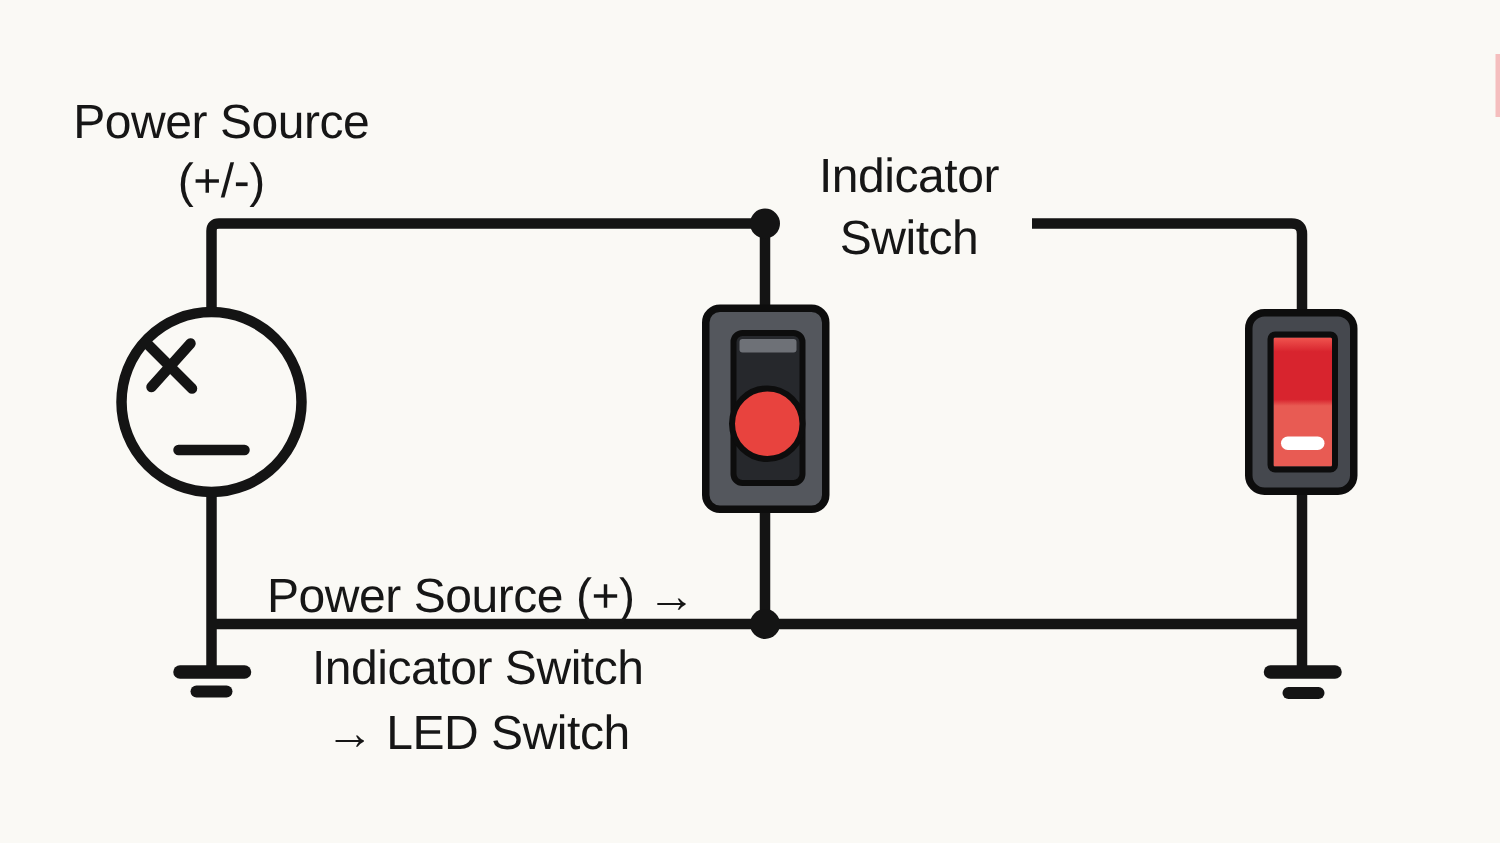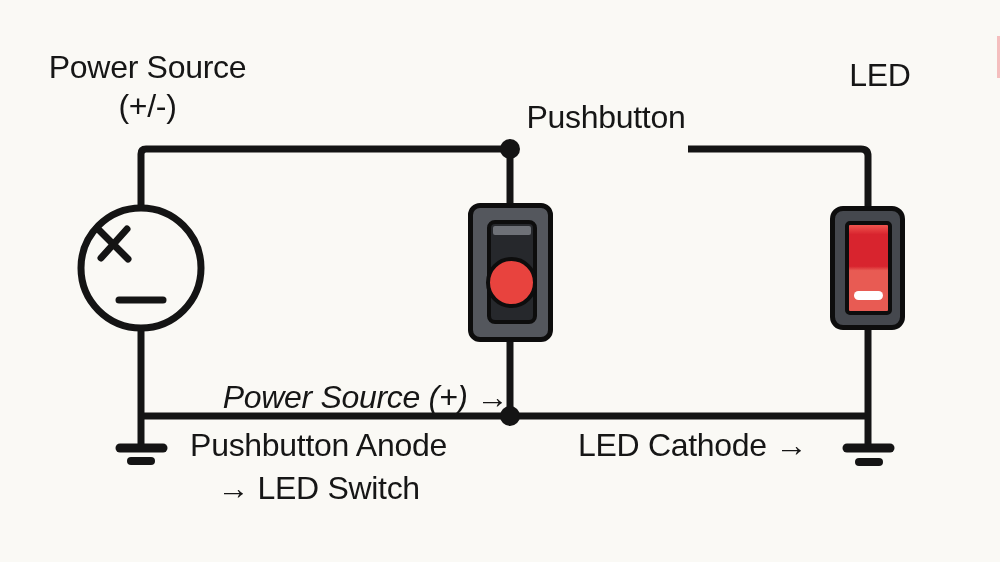--- a/index.html
+++ b/index.html
@@ -17,21 +17,21 @@
     font-size:32px;
     line-height:39px;
     letter-spacing:-0.3px;
     text-align:center;
     white-space:nowrap;
   }
   .lbl .line{display:block;}
   .lbl-pushbutton{line-height:41px;}
   .lbl-led{line-height:42px;}
   .lbl-bottom{line-height:43px;}
-  .lbl-left-align{text-align:right;font-style:italic;}
+  .lbl-left-align{text-align:left;}
 
   
   .component{position:absolute;box-sizing:border-box;}
   .pushbutton-body{
     left:468px;top:203px;width:85px;height:139px;
     background:var(--switch-body,#54575d);
     border:5px solid var(--outline,#0d0d0d);
     border-radius:12px;
   }
   .pushbutton-well{
@@ -112,42 +112,41 @@
     <g stroke="var(--line,#141414)" stroke-linecap="round">
       <path d="M120,448 L163,448" stroke-width="9"></path>
       <path d="M131,461 L151,461" stroke-width="8"></path>
     </g>
     <g stroke="var(--line,#141414)" stroke-linecap="round">
       <path d="M847,448 L890,448" stroke-width="9"></path>
       <path d="M859,462 L879,462" stroke-width="8"></path>
     </g>
   </svg>
 
-  <div class="lbl" style="left:25px;top:48px;width:245px;">
+  <div class="lbl" style="left:25px;top:62px;width:245px;">
     <span class="line">Power Source</span>
     <span class="line">(+/-)</span>
   </div>
 
   <div class="lbl lbl-pushbutton" style="left:500px;top:97px;width:212px;">
-    <span class="line">Pushbutton</span>
+    <span class="line">Indicator</span>
+    <span class="line">Switch</span>
   </div>
 
   <div class="lbl lbl-led" style="left:775px;top:54px;width:210px;">
-    <span class="line">LED</span>
   </div>
 
   <div class="lbl lbl-left-align" style="left:178px;top:378px;width:330px;">Power Source (+) →</div>
 
   <div class="lbl lbl-bottom" style="left:146px;top:424px;width:345px;">
-    <span class="line">Pushbutton Anode</span>
+    <span class="line">Indicator Switch</span>
     <span class="line">→ LED Switch</span>
   </div>
 
   <div class="lbl lbl-bottom" style="left:540px;top:424px;width:305px;">
-    <span class="line">LED Cathode →</span>
   </div>
 
   <div class="component pushbutton-body">
     <div class="pushbutton-well">
       <div class="pushbutton-well-highlight"></div>
     </div>
     <div class="pushbutton-cap"></div>
   </div>
 
   <div class="component led-body">

